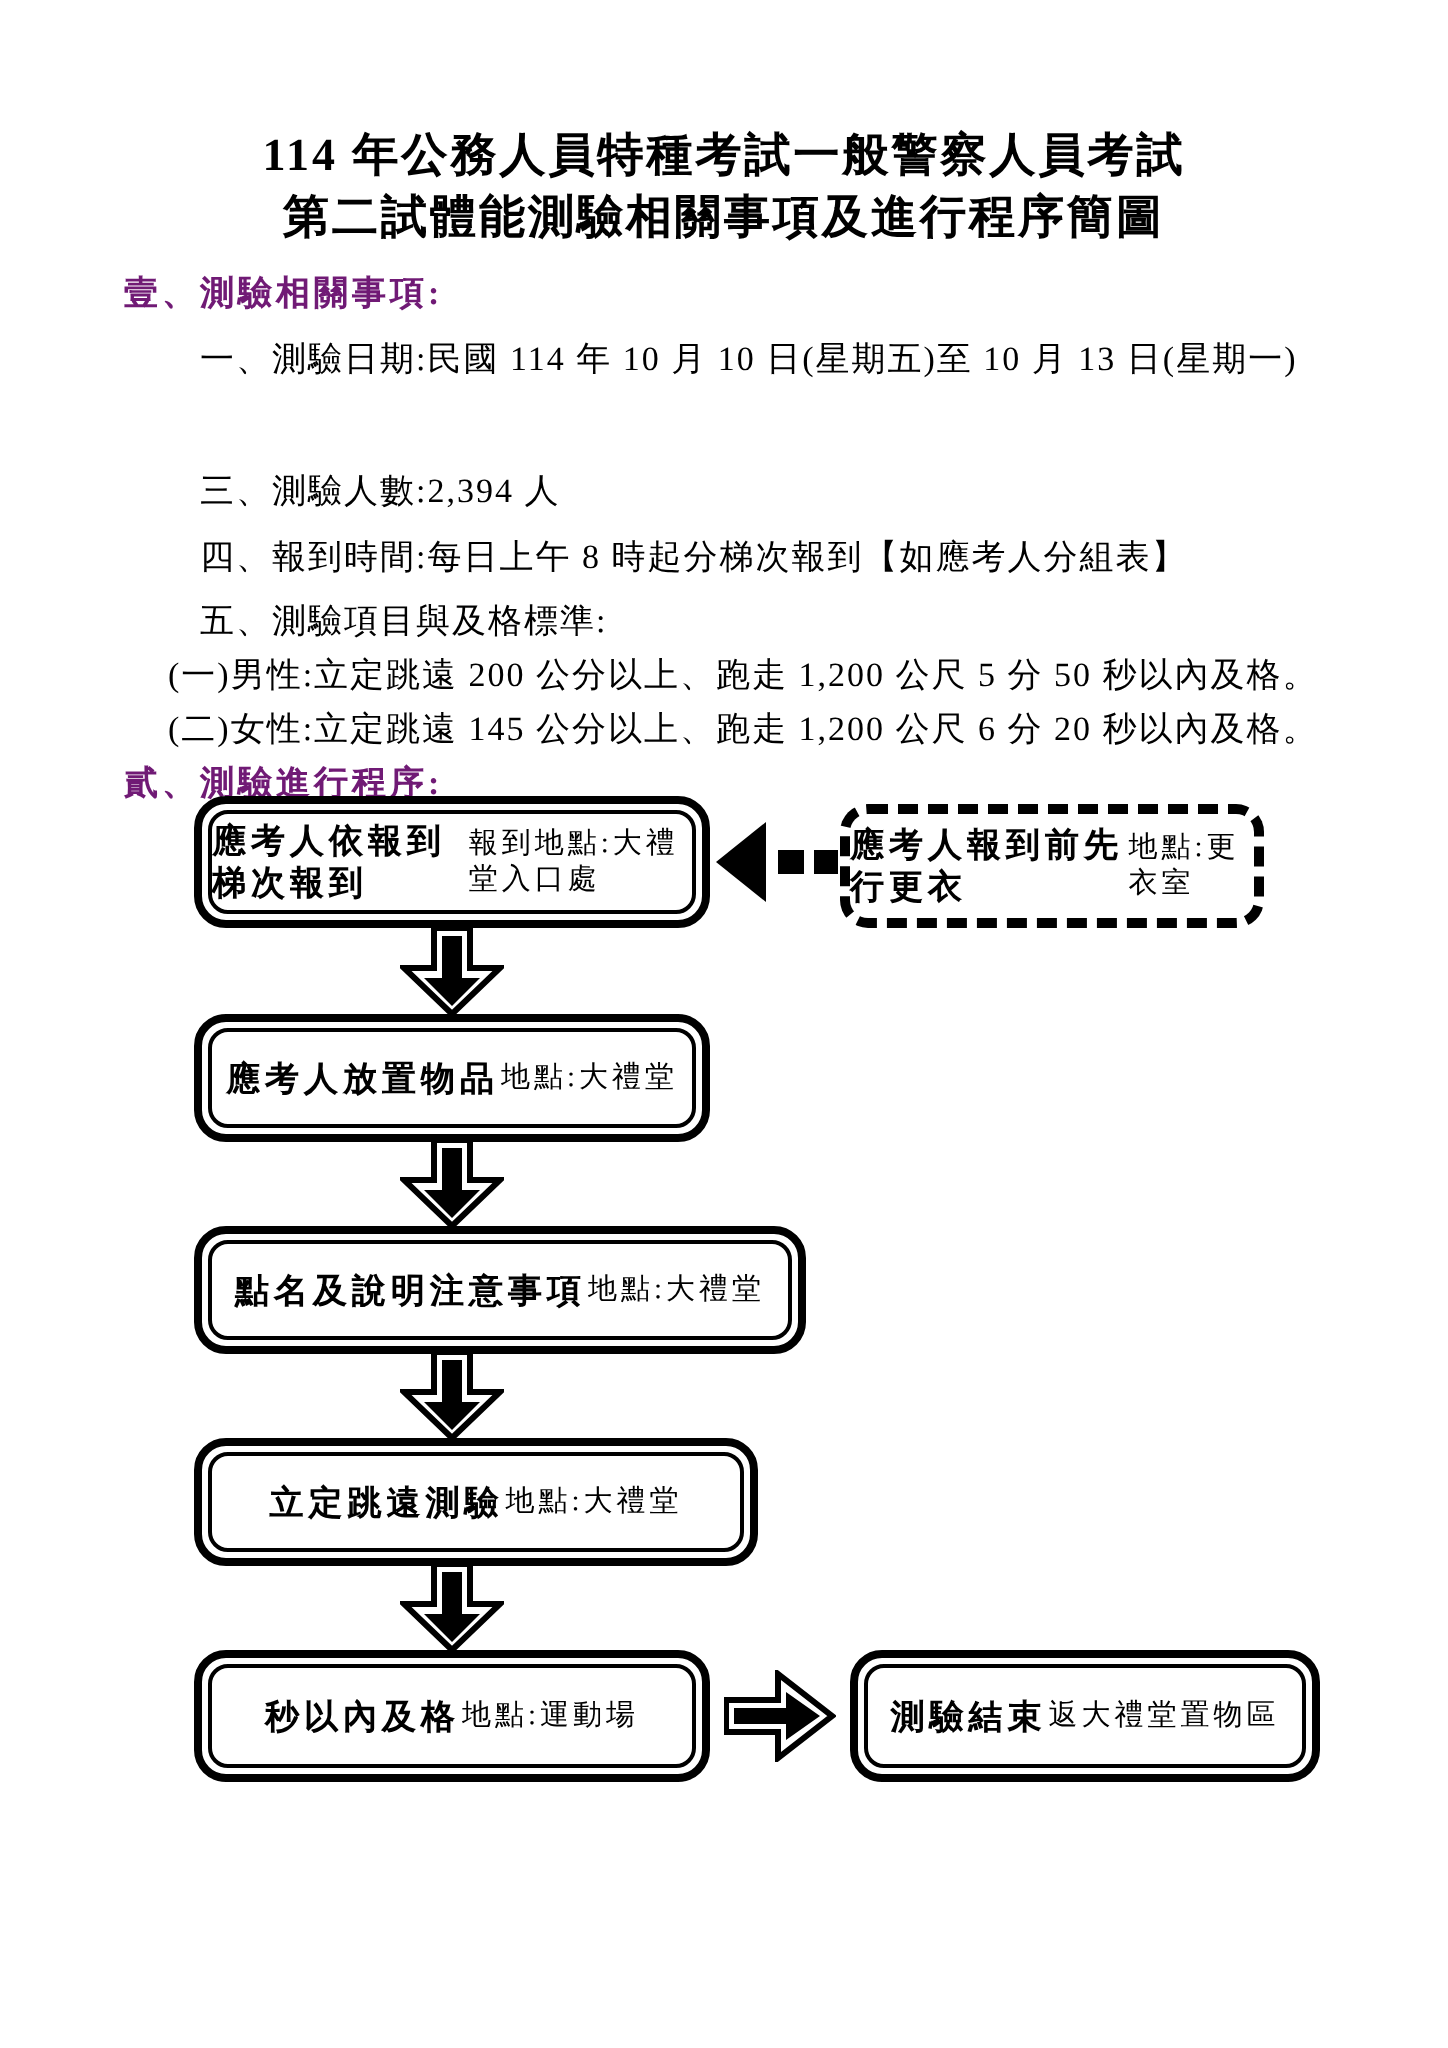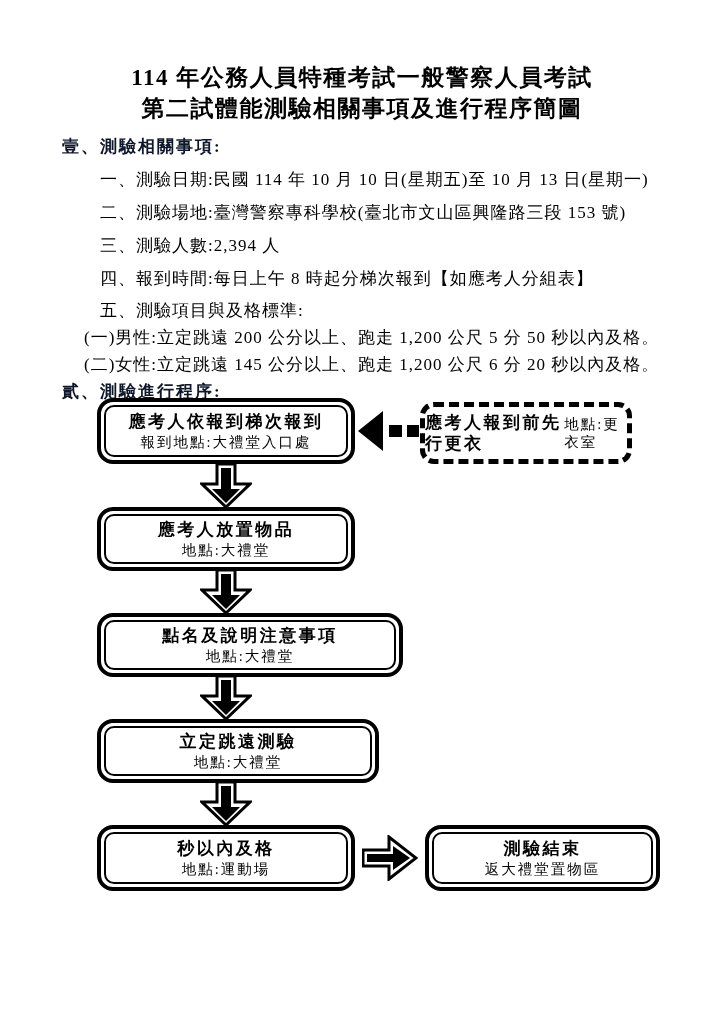--- a/index.html
+++ b/index.html
@@ -15,39 +15,39 @@
 
   
   .title-block {
     position: absolute; top: 62px; left: 0; width: 724px;
     text-align: center; font-weight: bold;
     font-size: 23px; line-height: 31px; letter-spacing: 1.5px;
   }
 
   
   .tline { position: absolute; font-size: 17px; line-height: 22px; letter-spacing: 1px; white-space: nowrap; }
-  .heading-blue { color: #0f172a; font-weight: bold; letter-spacing: 2px; }
+  .heading-blue { color: #701a75; font-weight: bold; letter-spacing: 2px; }
   .lv1 { left: 62px; }
   .lv2 { left: 100px; }
   .lv3 { left: 84px; }
 
   
   .fbox {
     position: absolute;
     border: 4px solid #000;
     border-radius: 16px;
     padding: 3px;
     background: #fff;
     z-index: 2;
   }
   .fbox-inner {
     border: 2px solid #000;
     border-radius: 10px;
     width: 100%; height: 100%;
-    display: flex; flex-direction: column;
+    display: flex; 
     align-items: center; justify-content: center;
     gap: 1px;
     background: #fff;
   }
   .fbox-title { font-weight: bold; font-size: 17px; letter-spacing: 2.5px; line-height: 21px; }
   .fbox-sub { font-size: 14.5px; letter-spacing: 2px; line-height: 18px; }
 
   .dash-box {
     position: absolute;
     border: 5px dashed #000;
@@ -66,21 +66,20 @@
 
 <div class="page">
 
   <div class="title-block">
     <div>114 年公務人員特種考試一般警察人員考試</div>
     <div>第二試體能測驗相關事項及進行程序簡圖</div>
   </div>
 
   <div class="tline lv1 heading-blue" style="top:136px">壹、測驗相關事項:</div>
   <div class="tline lv2" style="top:169px">一、測驗日期:民國 114 年 10 月 10 日(星期五)至 10 月 13 日(星期一)</div>
-  <div class="tline lv2" style="top:202px">二、測驗場地:臺灣警察專科學校(臺北市文山區興隆路三段 153 號)</div>
   <div class="tline lv2" style="top:235px">三、測驗人數:2,394 人</div>
   <div class="tline lv2" style="top:268px">四、報到時間:每日上午 8 時起分梯次報到【如應考人分組表】</div>
   <div class="tline lv2" style="top:300px">五、測驗項目與及格標準:</div>
   <div class="tline lv3" style="top:327px">(一)男性:立定跳遠 200 公分以上、跑走 1,200 公尺 5 分 50 秒以內及格。</div>
   <div class="tline lv3" style="top:354px">(二)女性:立定跳遠 145 公分以上、跑走 1,200 公尺 6 分 20 秒以內及格。</div>
 
   <div class="tline lv1 heading-blue" style="top:381px">貳、測驗進行程序:</div>
 
   <div class="fbox" style="left:97px; top:398px; width:258px; height:66px">
     <div class="fbox-inner">

